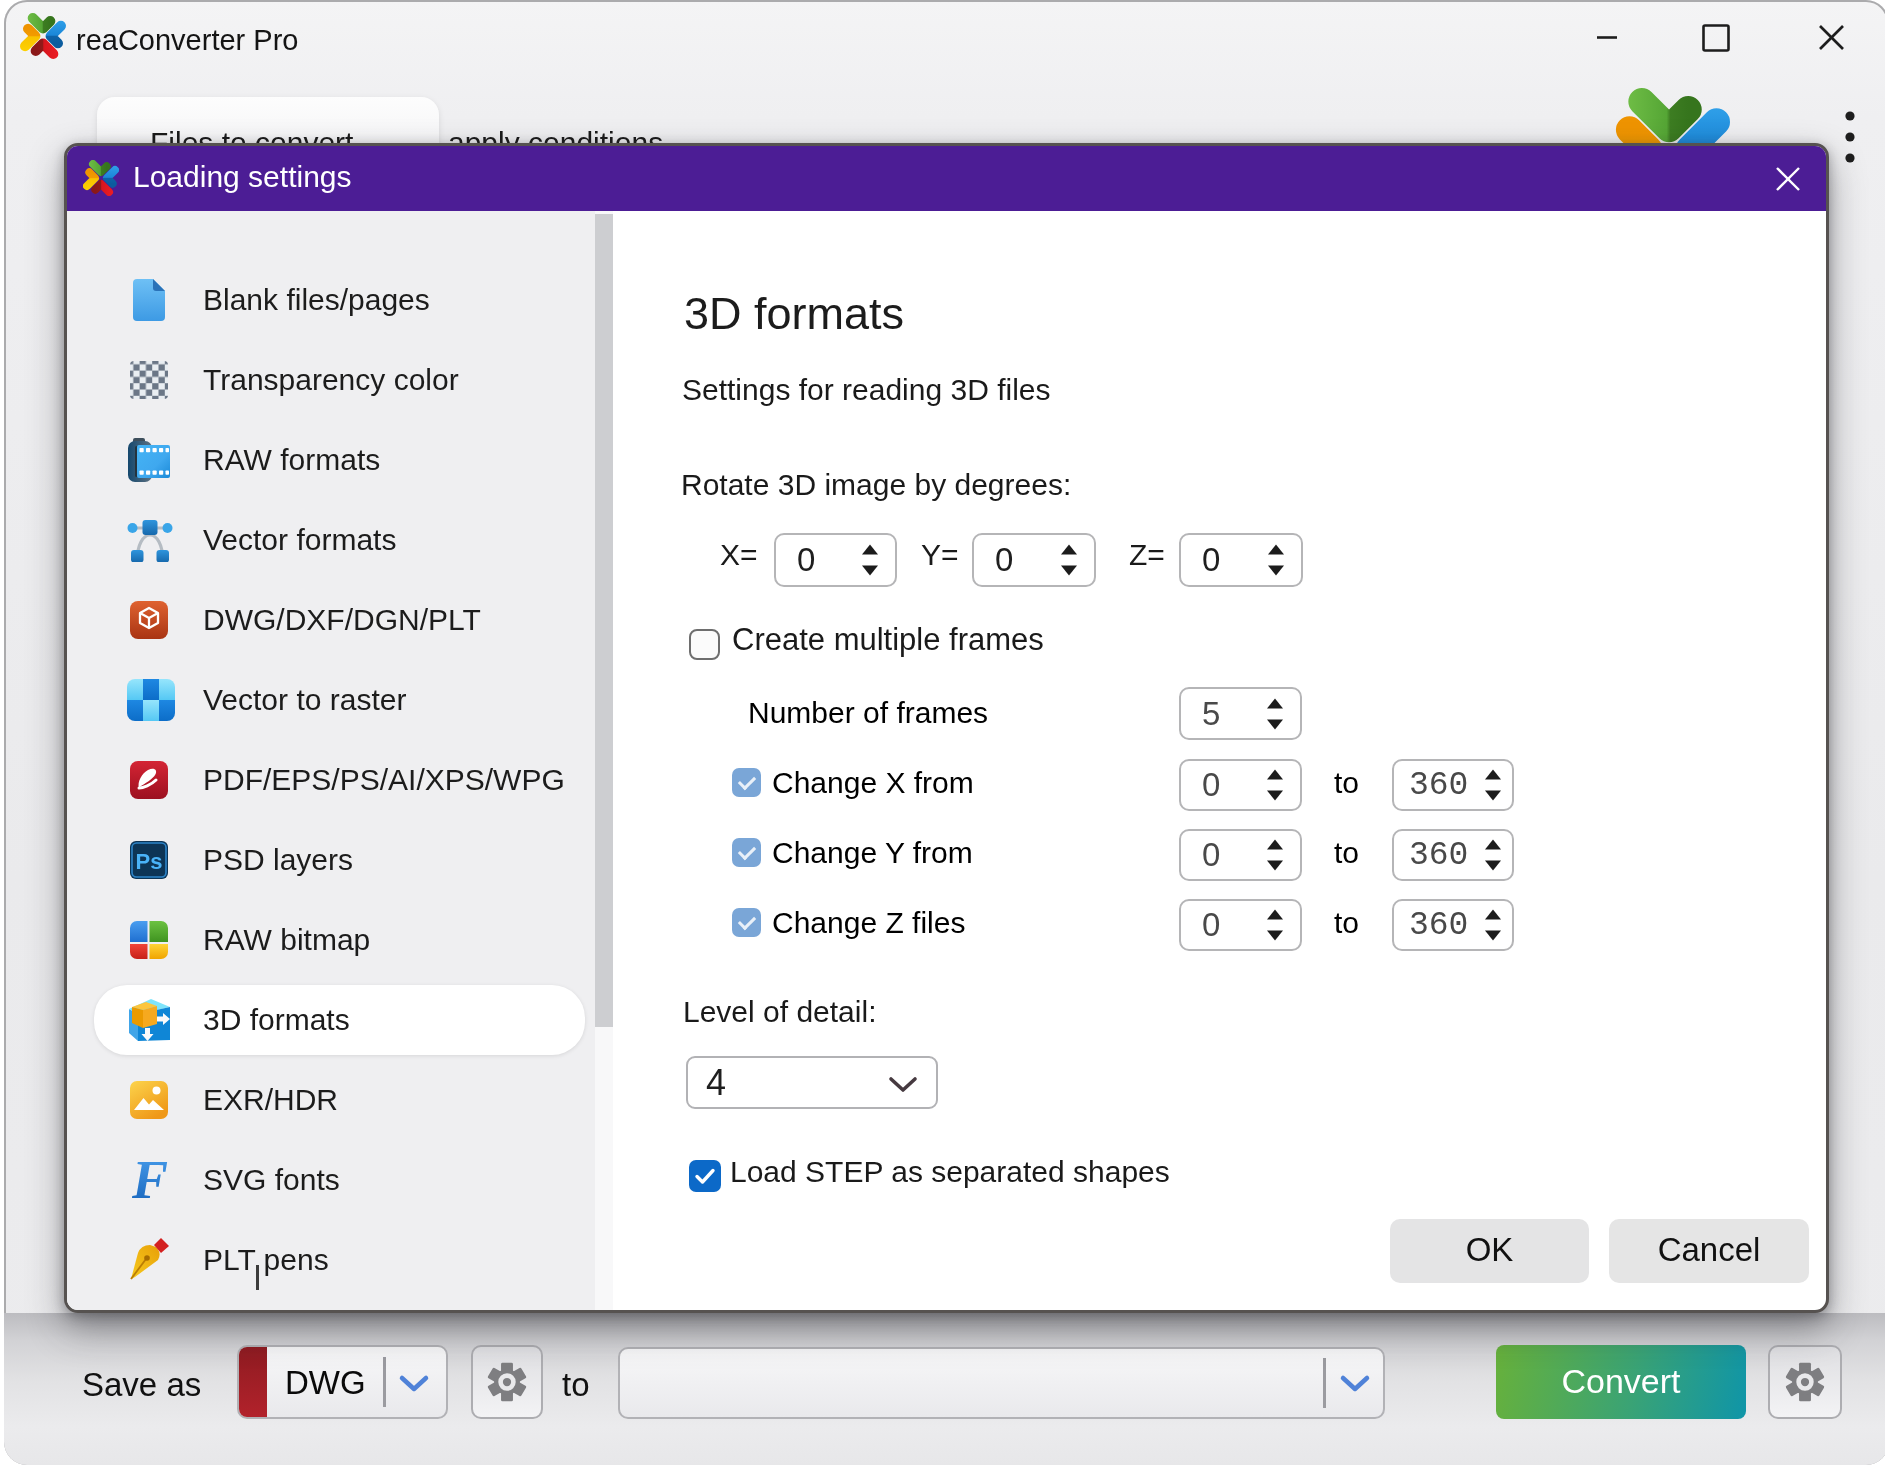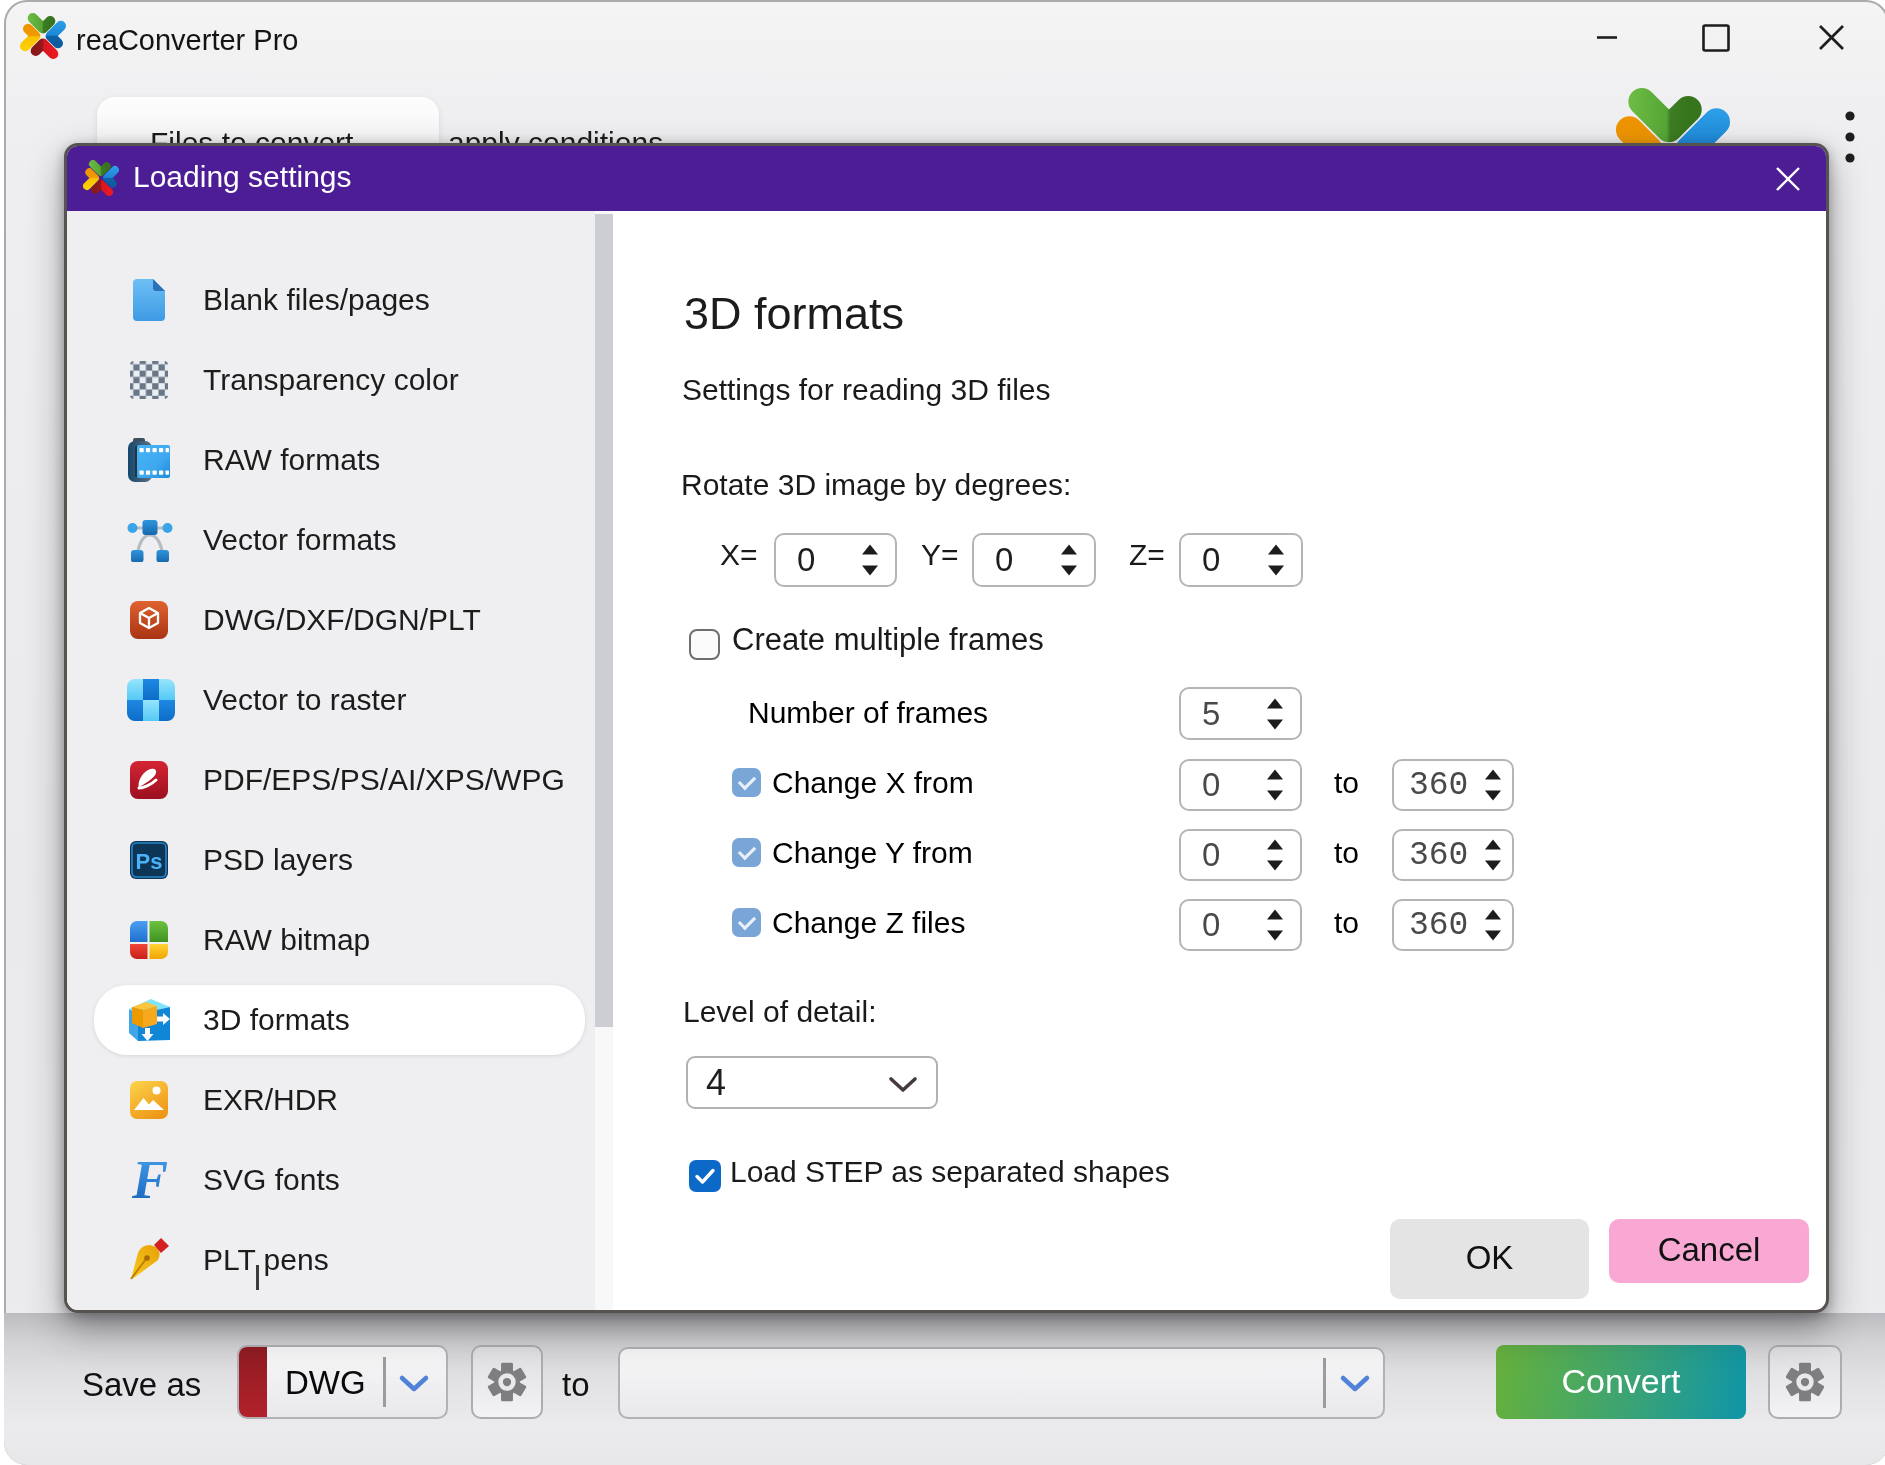--- a/index.html
+++ b/index.html
@@ -519,21 +519,21 @@
           </svg>
       </div>
 
       <div class="abs" style="left:622px;top:1014px;width:32px;height:32px;border-radius:7px;background:#0c69c8">
         <svg width="32" height="32" viewBox="0 0 32 32">
             <polyline points="8,16.5 13.5,22 24,10.5" fill="none" stroke="#fff" stroke-width="3.4" stroke-linecap="round" stroke-linejoin="round"></polyline>
           </svg>
       </div>
       <div class="abs t29" style="left:663px;top:1009px">Load STEP as separated shapes</div>
 
-      <div class="abs" style="left:1323px;top:1073px;width:199px;height:80px;border-radius:10px;background:#e4e4e5">
+      <div class="abs" style="left:1323px;top:1073px;width:199px;height:64px;border-radius:10px;background:#e4e4e5">
         <div class="abs" style="left:50%;top:50%;transform:translate(-50%,-53%);font-size:33px;color:#111">OK</div>
       </div>
-      <div class="abs" style="left:1542px;top:1073px;width:200px;height:64px;border-radius:10px;background:#f9a8d4">
+      <div class="abs" style="left:1542px;top:1073px;width:200px;height:64px;border-radius:10px;background:#e5e5e5">
         <div class="abs" style="left:50%;top:50%;transform:translate(-50%,-53%);font-size:33px;color:#111">Cancel</div>
       </div>
     </div>
   </div>
 </div>
 
 </body></html>

